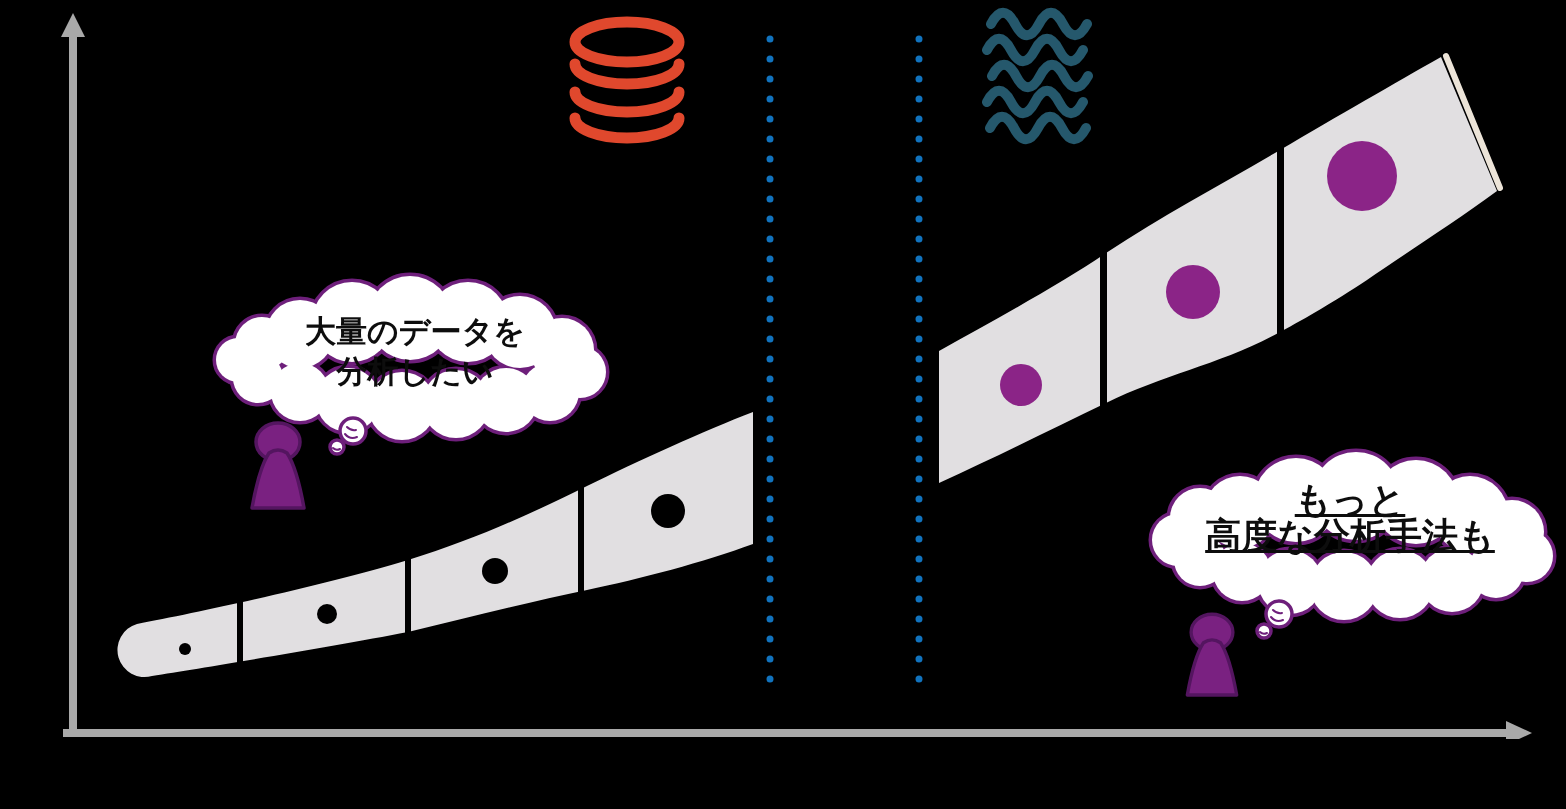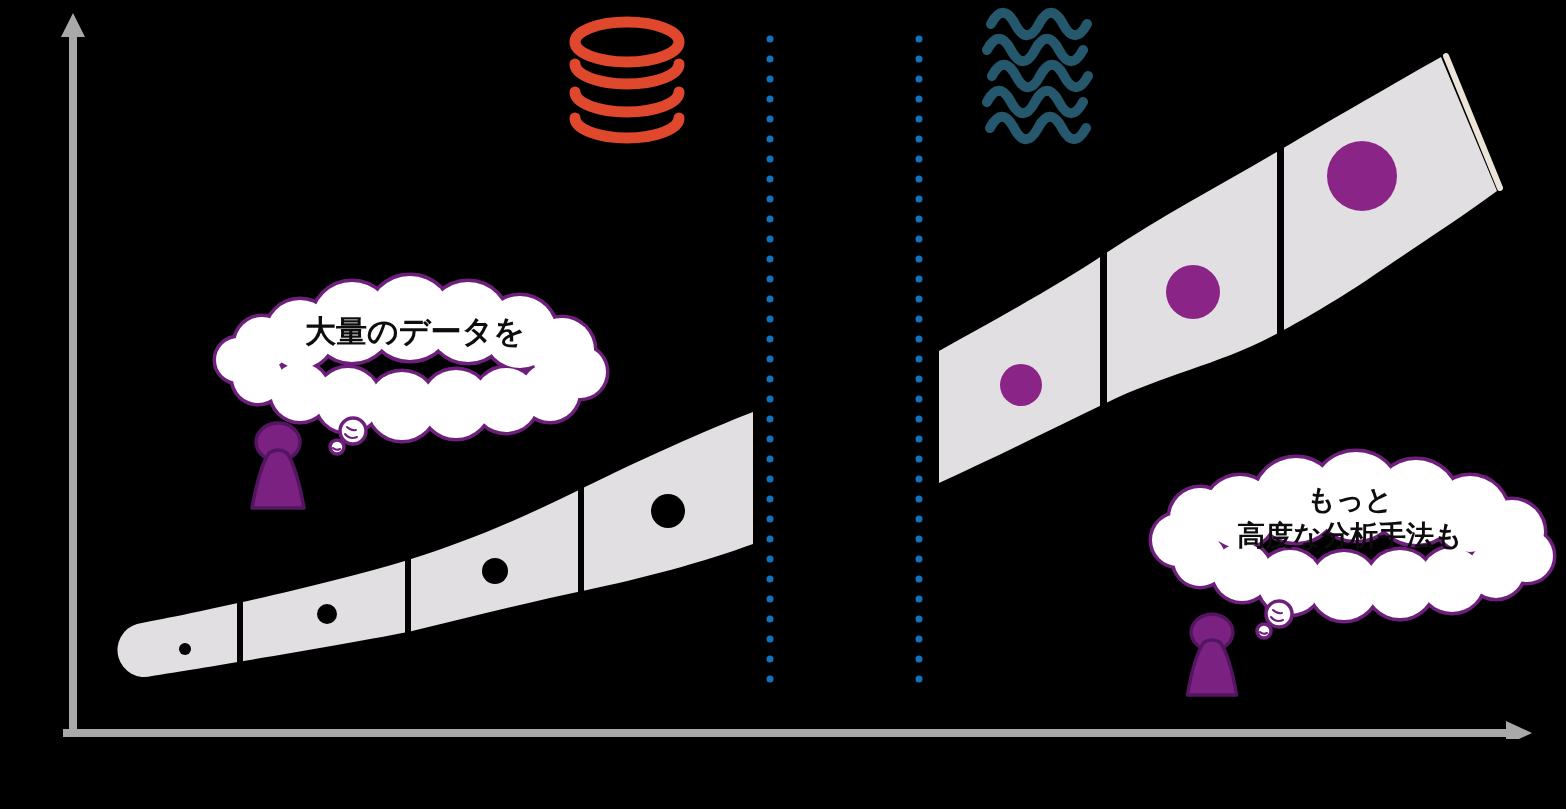--- a/index.html
+++ b/index.html
@@ -21,21 +21,21 @@
   .db-ring{stroke:var(--c-red);stroke-width:11;fill:none;stroke-linecap:round;}
   .wave{stroke:var(--c-teal);stroke-width:10;fill:none;stroke-linecap:round;}
   .cloud-lobe-stroke{fill:var(--c-cloud_fill);stroke:var(--c-cloud_outline);stroke-width:7;}
   .cloud-lobe-fill{fill:var(--c-cloud_fill);}
   .tail-bubble{fill:var(--c-cloud_fill);stroke:var(--c-cloud_outline);stroke-width:3.5;}
   .tail-swirl{stroke:var(--c-cloud_outline);stroke-width:2;fill:none;stroke-linecap:round;}
   .person-shape{fill:var(--c-person);stroke:var(--c-person_outline);stroke-width:3.5;stroke-linejoin:round;}
   
   .bubble-text{position:absolute;text-align:center;font-weight:bold;color:var(--c-text);}
   .bubble-text.left{left:245px;top:312px;width:340px;font-size:31px;line-height:40px;}
-  .bubble-text.right{left:1155px;top:482px;width:390px;font-size:28px;line-height:36px;}
+  .bubble-text.right{left:1155px;top:482px;width:390px;font-size:36px;line-height:36px;text-decoration:underline;}
 </style>
 </head>
 <body>
 
 <div class="stage">
 
   <svg width="1566" height="809" viewBox="0 0 1566 809">
 
     <line class="axis-line" x1="73" y1="737" x2="73" y2="34"></line>
     <polygon class="axis-head" points="73,13 61,37 85,37"></polygon>
@@ -184,19 +184,20 @@
       <path class="person-shape" d="M-26 0 C-21 -28 -15 -46 -9 -55 Q0 -61 9 -55 C15 -46 21 -28 26 0 Z"></path>
     </g>
     <g transform="translate(1212,695) scale(0.95)">
       <ellipse class="person-shape" cx="0" cy="-66" rx="22" ry="19"></ellipse>
       <path class="person-shape" d="M-26 0 C-21 -28 -15 -46 -9 -55 Q0 -61 9 -55 C15 -46 21 -28 26 0 Z"></path>
     </g>
   </svg>
 
   <div class="bubble-text left">
     <div>大量のデータを</div>
+    <div>分析したい</div>
   </div>
   <div class="bubble-text right">
     <div>もっと</div>
     <div>高度な分析手法も</div>
   </div>
 
 </div>
 
 </body></html>

